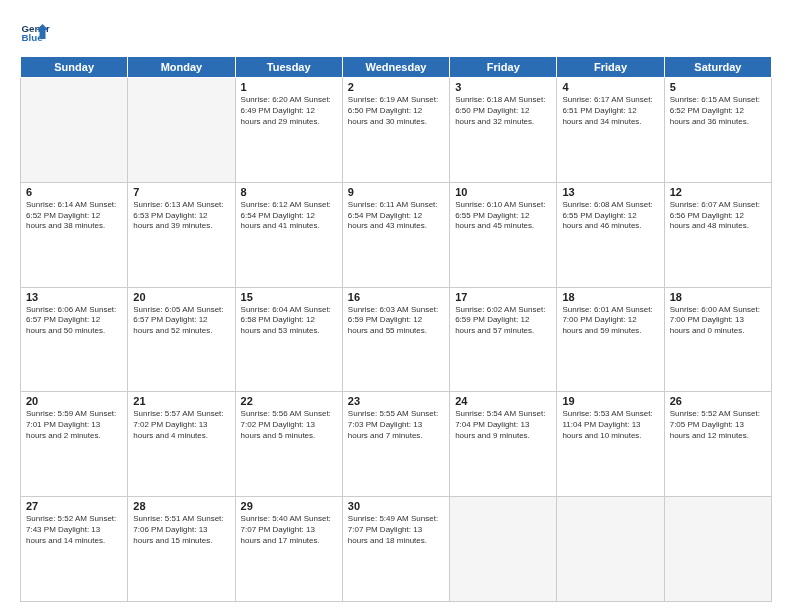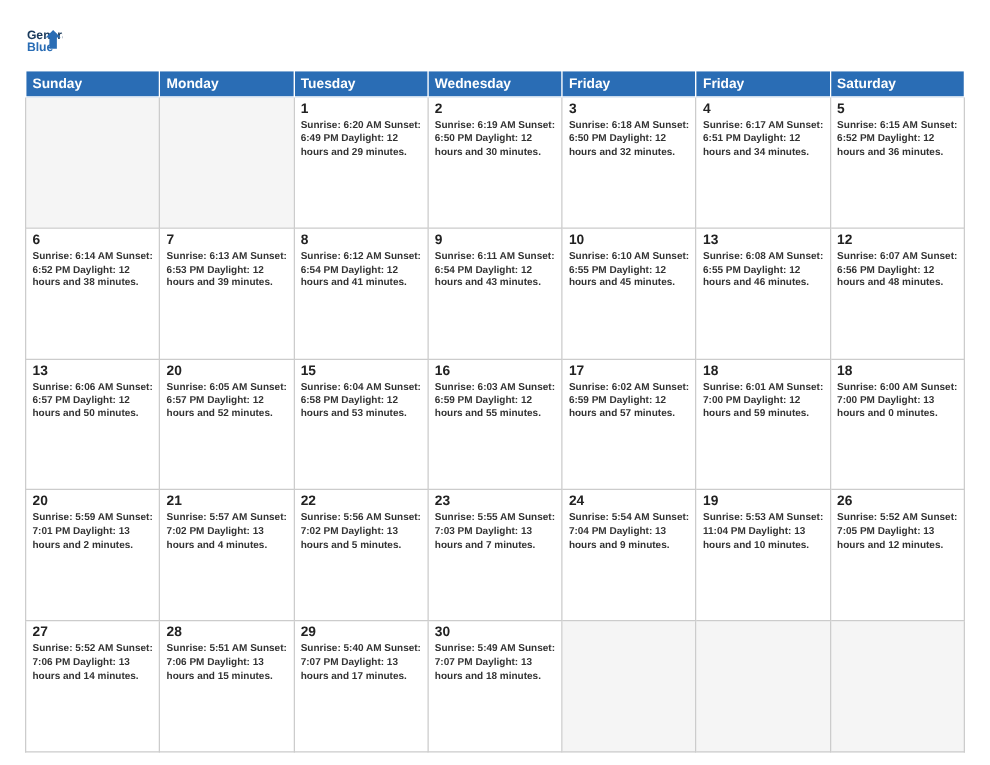--- a/index.html
+++ b/index.html
@@ -48,21 +48,21 @@
       width: 100%;
       border-collapse: collapse;
       flex: 1;
     }
     .calendar th {
       background: #2a6db5;
       color: #fff;
       font-size: 11px;
       font-weight: bold;
       padding: 4px 5px;
-      text-align: left;
+      text-align: center;
       border: 1px solid #fff;
     }
     .calendar td {
       border: 1px solid #ccc;
       vertical-align: top;
       padding: 3px 5px;
       font-size: 8.5px;
       color: #222;
       width: calc(100% / 7);
       height: 78px;
@@ -74,21 +74,20 @@
     .day-num {
       font-size: 11px;
       font-weight: bold;
       display: block;
       margin-bottom: 2px;
     }
     .day-info {
       font-size: 8px;
       line-height: 1.35;
       color: #333;
-      font-weight: bold;
     }
   </style>
 </head>
 <body>
 
 <div class="page">
   <div class="header">
     <div class="logo">
       <svg class="logo-icon" viewBox="0 0 40 40">
         <text x="2" y="18" font-size="13" font-weight="bold" fill="#1a3a5c">General</text>
@@ -304,21 +303,21 @@
             <div class="day-info">Sunrise: 5:52 AM
 Sunset: 7:05 PM
 Daylight: 13 hours
 and 12 minutes.</div>
           </td>
         </tr>
         <tr>
           <td>
             <span class="day-num">27</span>
             <div class="day-info">Sunrise: 5:52 AM
-Sunset: 7:06 PM
+Sunset: 7:43 PM
 Daylight: 13 hours
 and 14 minutes.</div>
           </td>
           <td>
             <span class="day-num">28</span>
             <div class="day-info">Sunrise: 5:51 AM
 Sunset: 7:06 PM
 Daylight: 13 hours
 and 15 minutes.</div>
           </td>

